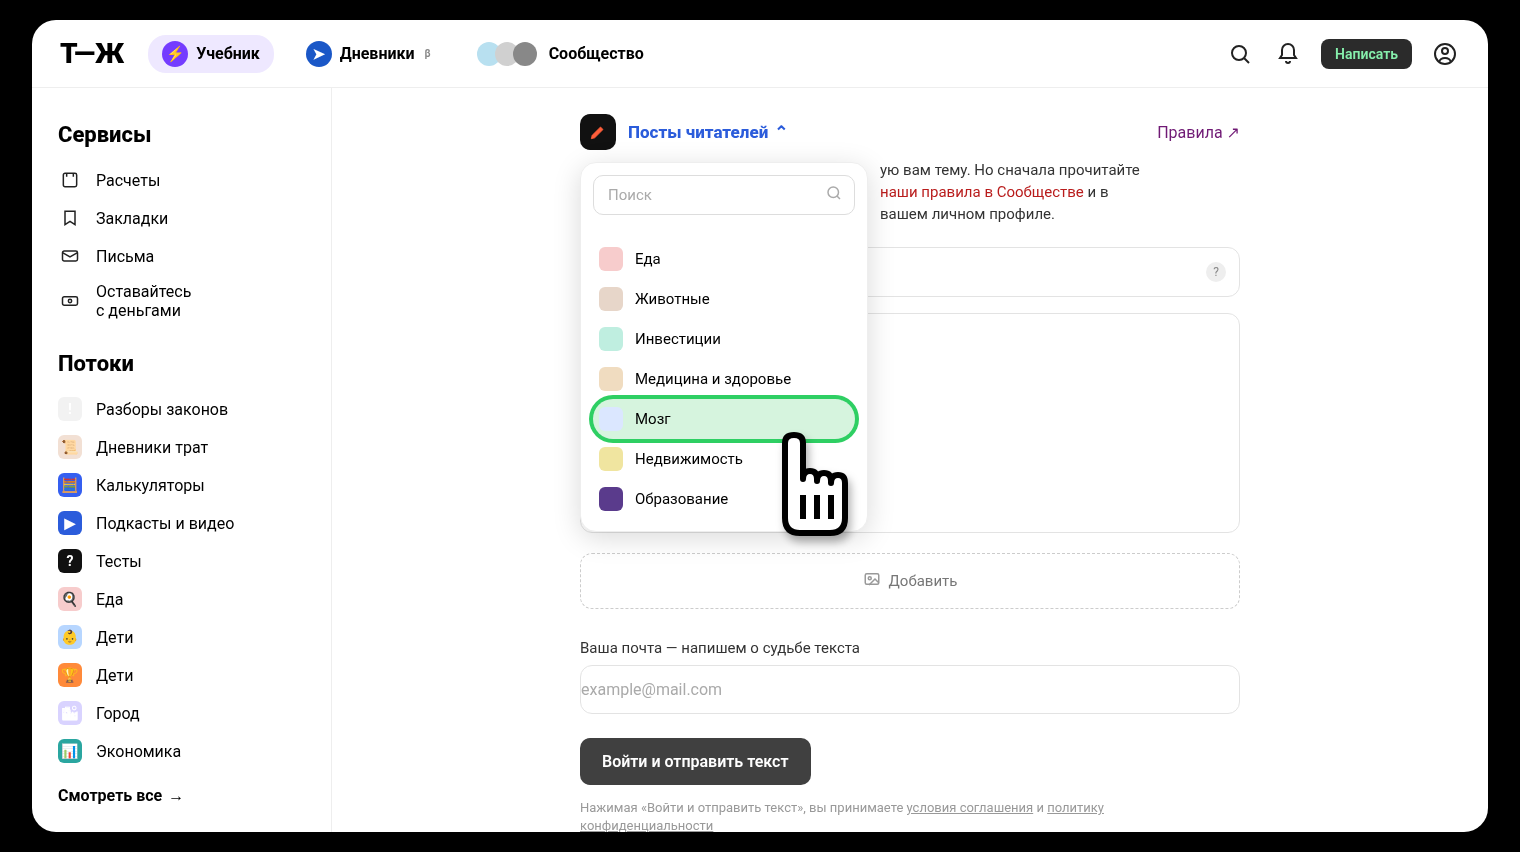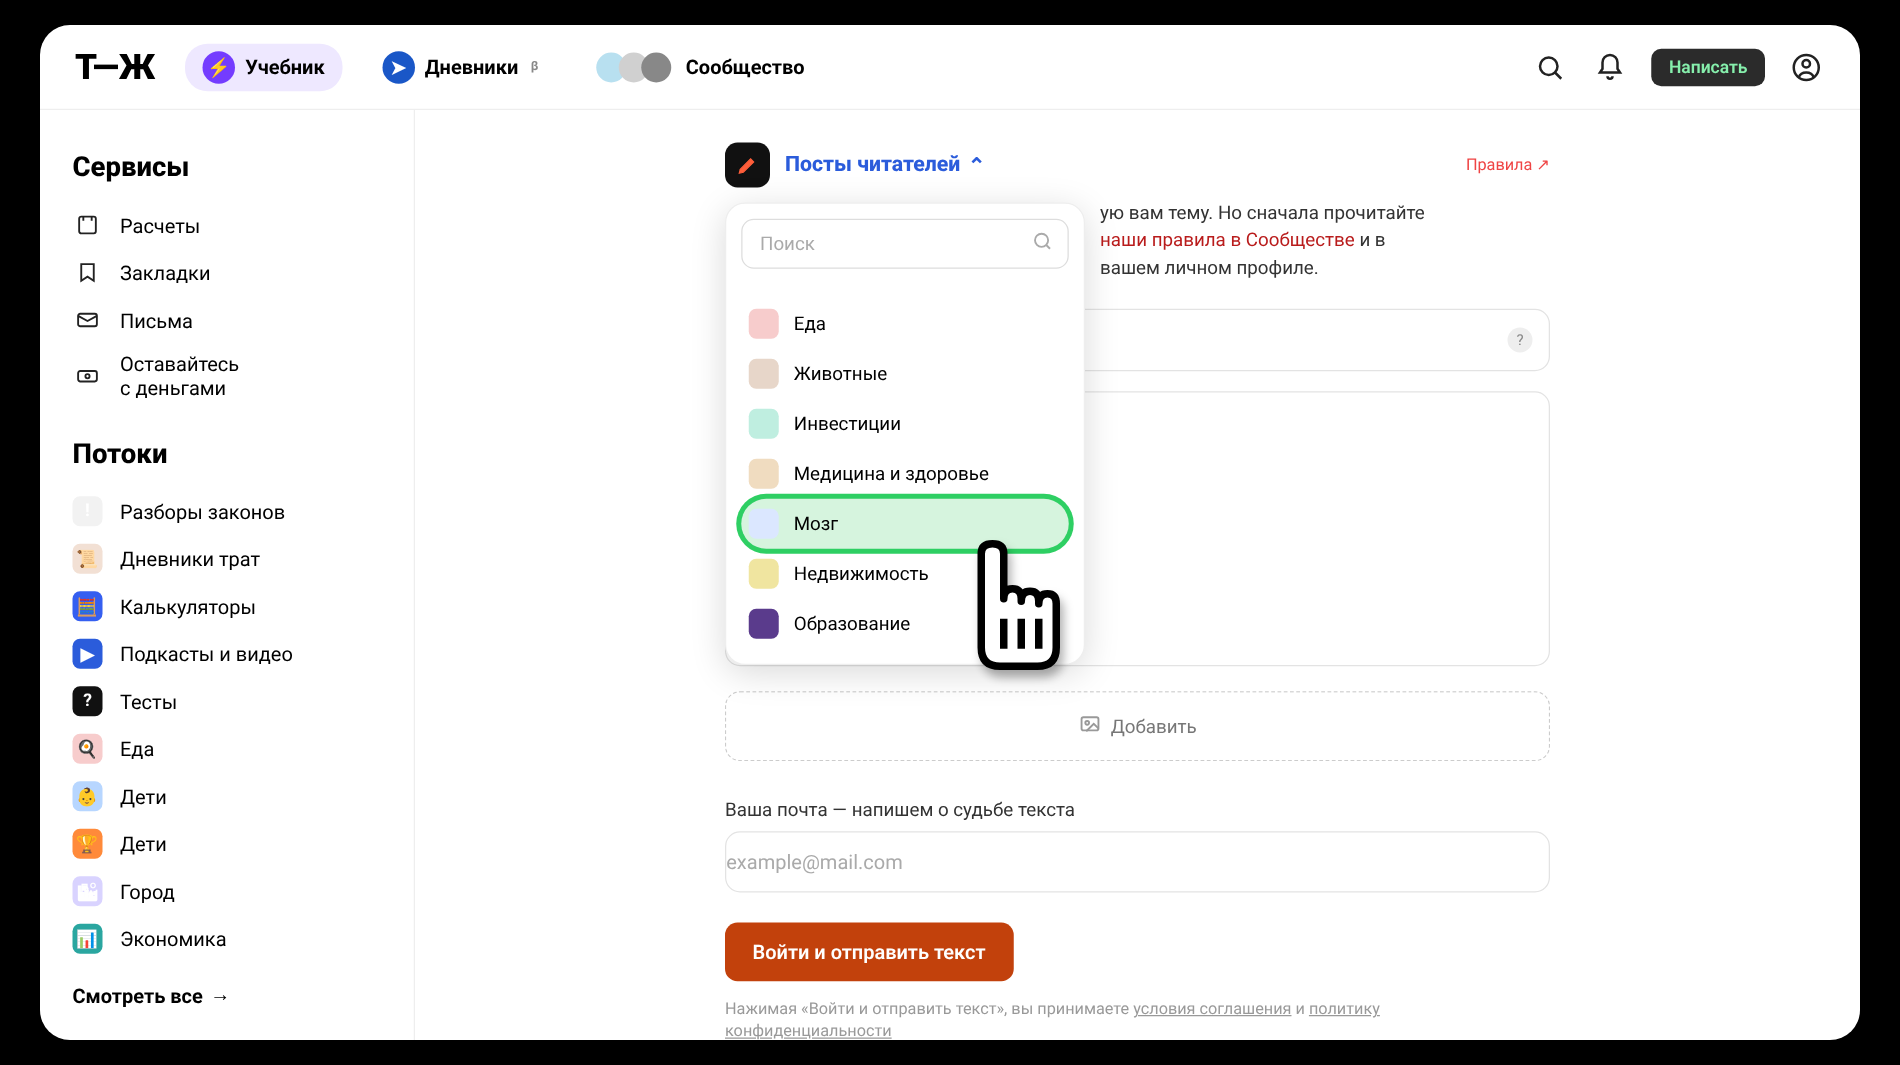--- a/index.html
+++ b/index.html
@@ -28,31 +28,31 @@
   .side-icon { width:24px; height:24px; display:flex; align-items:center; justify-content:center; border-radius:6px; }
   .side-icon.simple svg { width:20px; height:20px; stroke:#222; stroke-width:1.8; fill:none; }
   .side-icon.colored { font-size:14px; color:#fff; font-weight:700; }
   .see-all { display:flex; align-items:center; gap:6px; margin-top:16px; font-size:16px; cursor:pointer;font-weight:bold; }
   
   .content { flex:1; padding: 26px 60px; overflow-y:auto; position:relative; }
   .post-header { display:flex; align-items:center; gap:12px; margin-bottom:10px; position:relative; }
   .post-icon { width:36px; height:36px; border-radius:10px; background:#111; display:flex; align-items:center; justify-content:center; }
   .post-icon svg { width:20px; height:20px; }
   .post-title-dd { color:#2b5cdb; font-weight:800; font-size:17px; display:flex; align-items:center; gap:6px; cursor:pointer; }
-  .rules-link { margin-left:auto; color:#ef4444; font-size:13px; cursor:pointer; }
+  .rules-link { margin-left:auto; color:#701a75; font-size:16px; cursor:pointer; }
   .post-intro { margin-left:0; margin-top:6px; color:#333; font-size:15px; line-height:1.45; max-width:560px; padding-left:300px; }
   .post-intro a { color:#b91c1c; text-decoration:none; }
   .title-input { width:100%; border:1px solid #e3e3e3; border-radius:12px; padding:14px 44px 14px 16px; font-size:17px; margin-top:20px; position:relative; }
   .title-wrap { position:relative; margin-top:22px; }
   .hint-icon { position:absolute; right:14px; top:50%; transform:translateY(-50%); width:20px; height:20px; border-radius:50%; background:#eee; color:#888; font-size:12px; display:flex; align-items:center; justify-content:center; cursor:pointer; }
   .body-input { width:100%; min-height:220px; border:1px solid #e3e3e3; border-radius:12px; padding:16px; font-size:17px; margin-top:16px; resize:none; }
   .add-btn { width:100%; border:1px dashed #ccc; border-radius:12px; padding:16px; background:#fff; display:flex; align-items:center; justify-content:center; gap:8px; color:#777; font-size:15px; margin-top:16px; cursor:pointer; }
   .email-label { margin-top:30px; font-size:15px; color:#333; }
   .email-input { width:100%; border:1px solid #e3e3e3; border-radius:12px; padding:14px 0; font-size:16px; margin-top:8px; }
-  .submit-btn { background:#c2410c; color:#fff; border:none; border-radius:10px; padding:14px 22px; font-size:16px; font-weight:600; margin-top:24px; cursor:pointer;text-align:right; }
+  .submit-btn { background:#404040; color:#fff; border:none; border-radius:10px; padding:14px 22px; font-size:16px; font-weight:600; margin-top:24px; cursor:pointer;text-align:right; }
   .disclaimer { margin-top:14px; font-size:13px; color:#999; line-height:1.4; max-width:620px; }
   .disclaimer a { color:#999; text-decoration:underline; }
   
   .dropdown { position:absolute; top:48px; left:0; width:288px; background:#fff; border-radius:16px; box-shadow:0 6px 28px rgba(0,0,0,0.15); border:1px solid #eee; padding:12px; z-index:10; }
   .dd-search-wrap { position:relative; margin-bottom:24px; }
   .dd-search { width:100%; border:1px solid #ddd; border-radius:10px; padding:10px 40px 10px 14px; font-size:15px; }
   .dd-search-icon { position:absolute; right:12px; top:50%; transform:translateY(-50%); }
   .dd-search-icon svg { width:18px; height:18px; stroke:#aaa; stroke-width:2; fill:none; }
   .dd-list { display:flex; flex-direction:column; }
   .dd-item { display:flex; align-items:center; gap:12px; padding:8px 6px; border-radius:20px; cursor:pointer; font-size:15px; }

